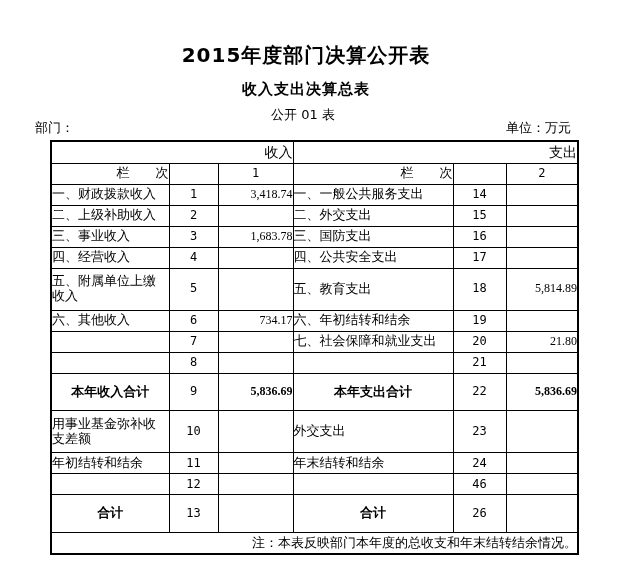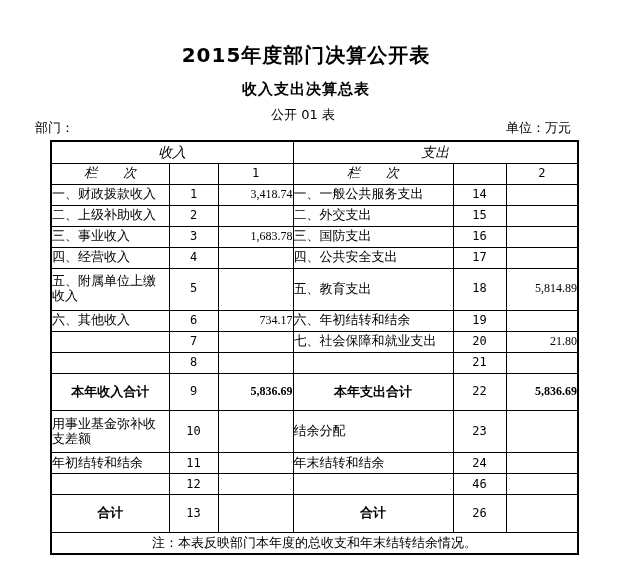--- a/index.html
+++ b/index.html
@@ -14,27 +14,27 @@
   .meta{position:absolute;top:111px;left:35px;width:542px;display:flex;
         justify-content:space-between;font-size:13px;box-sizing:border-box;padding-right:6px;}
   table.budget{position:absolute;top:132px;left:50px;width:527px;
         border-collapse:collapse;table-layout:fixed;border:2px solid #000;
         font-size:13px;}
   table.budget td{border:1px solid #000;padding:0;overflow:hidden;
         vertical-align:middle;line-height:1.15;}
   tr{height:21px;}
   tr.hdr{height:22px;font-size:14px;}
   tr.tall{height:42px;}
-  td.c{text-align:center;font-style:italic;}
+  td.c{text-align:right;}
   td.item{text-align:left;padding:0 3px 0 5px;}
   td.num{text-align:center;font-family:"DejaVu Sans Mono",monospace;font-size:12px;}
   td.val{text-align:right;padding-right:5px;font-family:Liberation Serif, serif;font-size:12px;}
   tr.total td.item{font-weight:bold;text-align:center;padding:11px;}
   tr.total td.val{font-weight:bold;}
-  td.note{text-align:center;padding:1px 4px;font-size:13px;}
+  td.note{text-align:right;padding:1px 4px;font-size:13px;}
 </style>
 </head>
 <body>
 
 <div class="page">
   <div class="title">2015年度部门决算公开表</div>
   <div class="subtitle">收入支出决算总表</div>
   <div class="table-no">公开 01 表</div>
   <div class="meta">
     <span>部门：</span>
@@ -133,21 +133,21 @@
         <td class="num">9</td>
         <td class="val">5,836.69</td>
         <td class="item">本年支出合计</td>
         <td class="num">22</td>
         <td class="val">5,836.69</td>
       </tr>
       <tr class="tall">
         <td class="item">用事业基金弥补收支差额</td>
         <td class="num">10</td>
         <td class="val"></td>
-        <td class="item">结余分配</td>
+        <td class="item">外交支出</td>
         <td class="num">23</td>
         <td class="val"></td>
       </tr>
       <tr>
         <td class="item">年初结转和结余</td>
         <td class="num">11</td>
         <td class="val"></td>
         <td class="item">年末结转和结余</td>
         <td class="num">24</td>
         <td class="val"></td>

